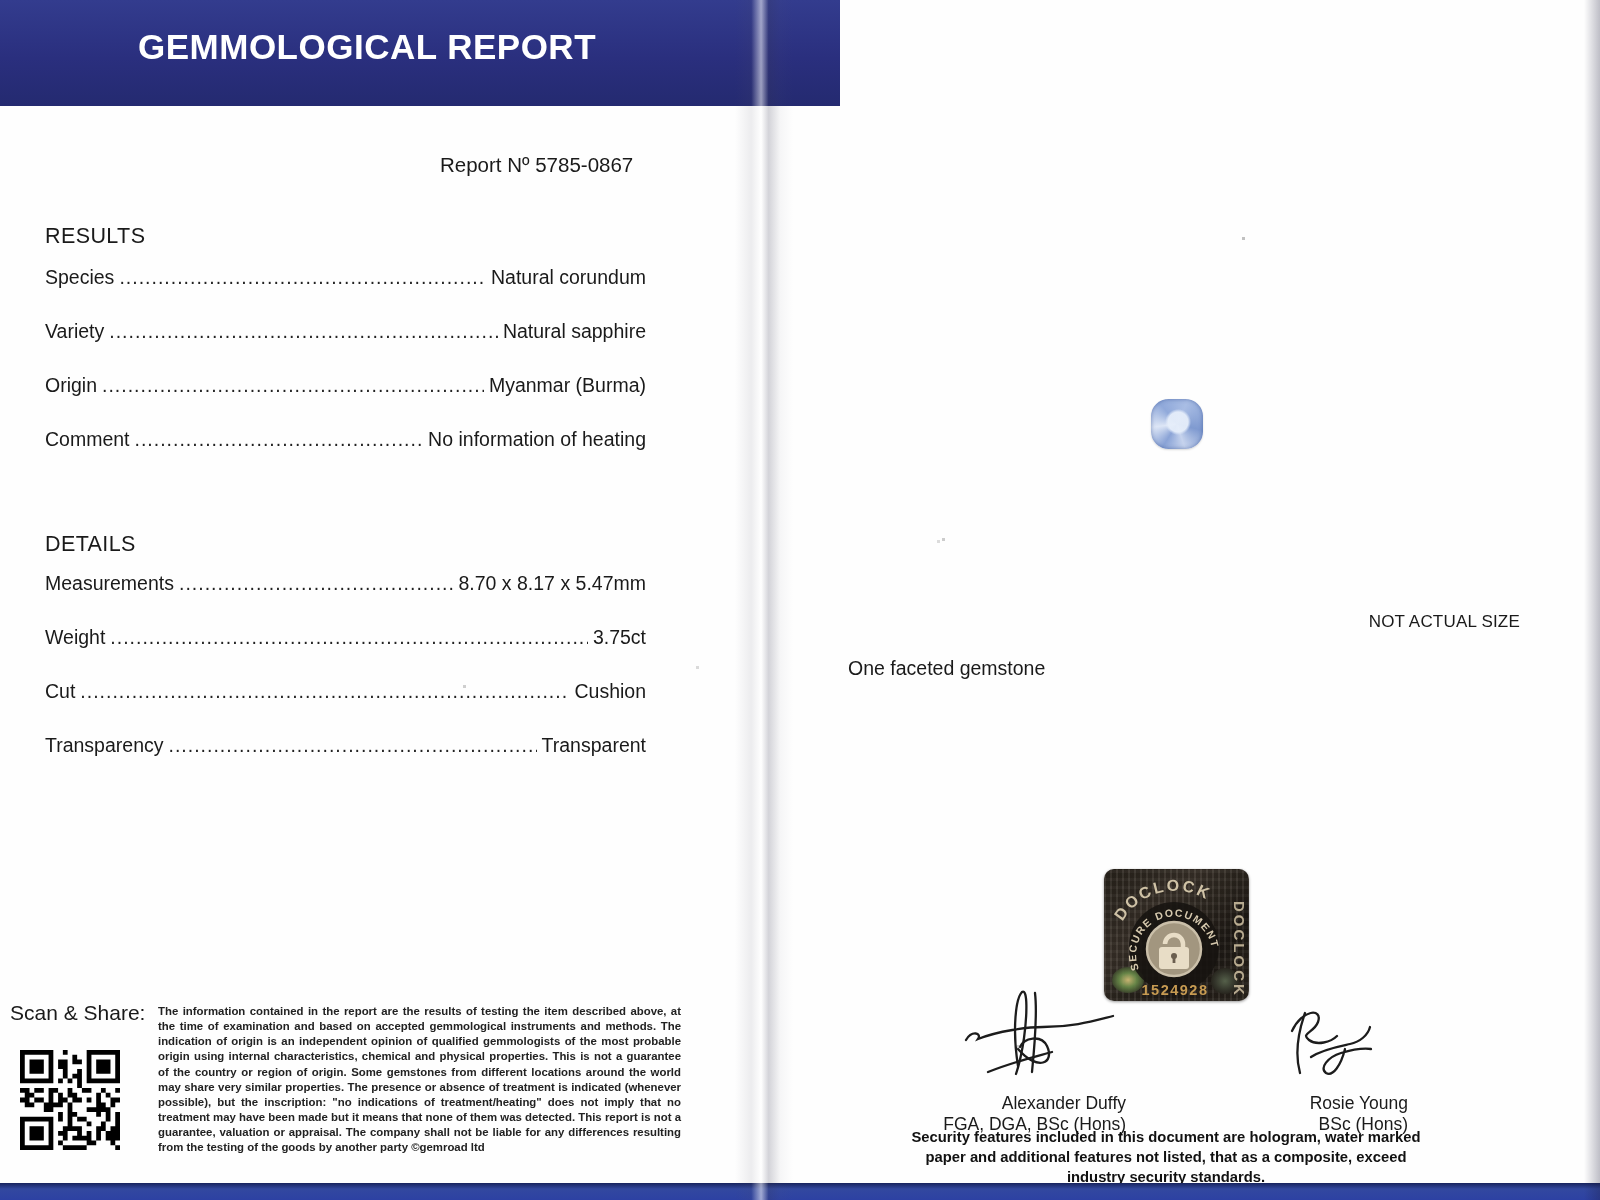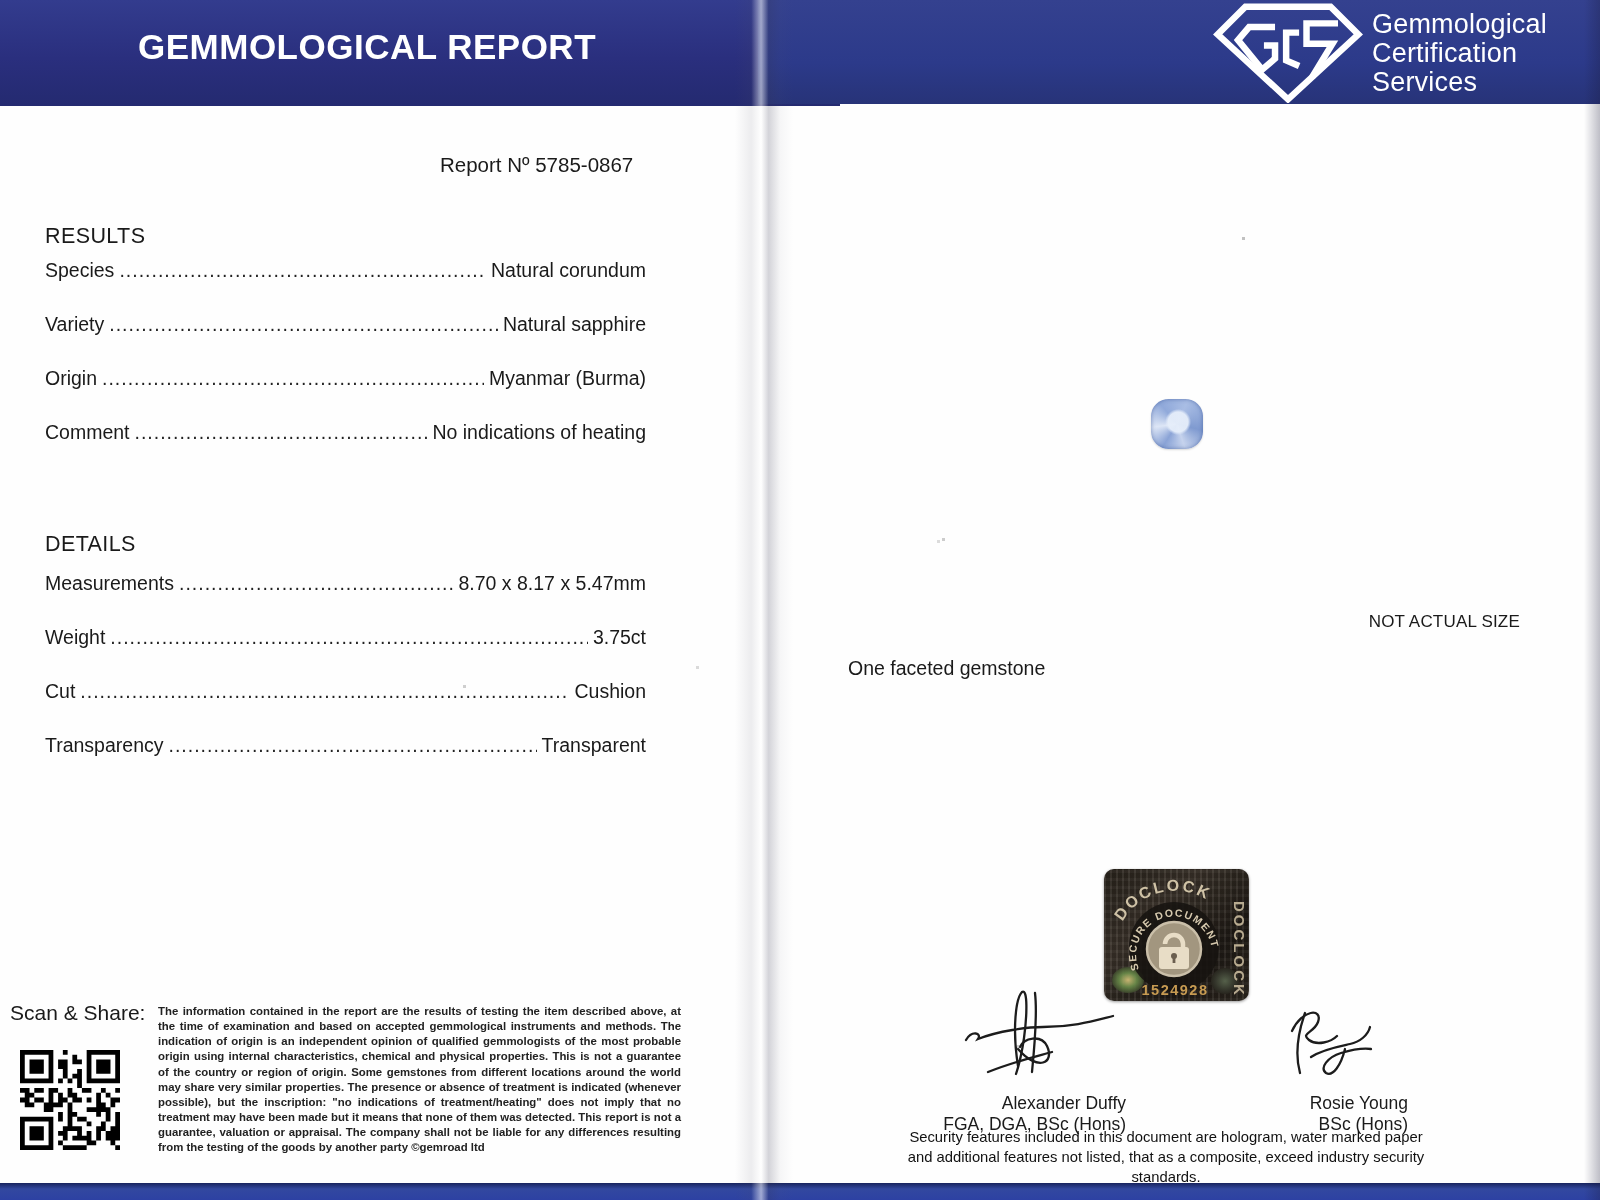--- a/index.html
+++ b/index.html
@@ -77,77 +77,64 @@
     background:repeating-linear-gradient(90deg,rgba(255,255,255,0.06) 0 2px,rgba(0,0,0,0.12) 2px 6px),
                repeating-linear-gradient(0deg,rgba(255,255,255,0.03) 0 3px,rgba(0,0,0,0.06) 3px 8px);
   }
   .hologram svg{position:absolute;inset:0;}
   
   .sig{position:absolute;}
   .sig path{stroke:#1c1c1c;stroke-width:2.3;fill:none;stroke-linecap:round;}
   .signatory{position:absolute;text-align:right;font-size:17.5px;line-height:21px;}
   .security-note{
     position:absolute;left:900px;top:1128px;width:532px;text-align:center;
-    font-size:14.8px;line-height:1.35;font-weight:400;color:#111;
+    font-size:14.8px;line-height:1.35;font-weight:700;color:#111;
   }
   .footer-bar{
     position:absolute;left:0;top:1183px;width:1600px;height:17px;
     background:linear-gradient(180deg,#18245e 0%,#32489f 35%,var(--footer-bar) 100%);
   }
   .specks{position:absolute;left:0;top:0;width:1px;height:1px;background:transparent;
     box-shadow:1243px 238px 0 1px rgba(80,80,80,0.35),943px 539px 0 1px rgba(90,90,90,0.3),
       464px 686px 0 1px rgba(100,100,100,0.3),697px 667px 0 1px rgba(110,110,110,0.25),
       1018px 1046px 0 1px rgba(100,100,100,0.3),938px 541px 0 1px rgba(120,120,120,0.25);}
 </style>
 </head>
 <body>
 
 <div class="sheet">
 
   <div class="banner-left">
     <div class="title">GEMMOLOGICAL REPORT</div>
   </div>
 
-  <div class="banner-right">
-    <svg class="gcs-logo" width="150" height="100" viewBox="0 0 160 108">
-      <polygon points="34,4 126,4 156,34 80,104 4,34" fill="none" stroke="#ffffff" stroke-width="7" stroke-linejoin="miter"></polygon>
-      <path d="M66,26 L38,26 L26,40 L52,72 L66,60 L66,46 L54,46" fill="none" stroke="#ffffff" stroke-width="7"></path>
-      <path d="M92,32 L78,32 L78,62 L92,68" fill="none" stroke="#ffffff" stroke-width="7"></path>
-      <path d="M134,22 L100,22 L100,44 L128,44 L106,80" fill="none" stroke="#ffffff" stroke-width="7"></path>
-    </svg>
-    <div class="logo-text">
-      <div>Gemmological</div>
-      <div>Certification</div>
-      <div>Services</div>
-    </div>
-  </div>
 
   <div class="report-no">Report Nº 5785-0867</div>
 
   <div class="section-heading" style="left:45px;top:224px;">RESULTS</div>
-  <div class="rows" style="top:259px;">
+  <div class="rows" style="top:266px;">
     <div class="row">
       <span>Species</span>
         <span class="dots"></span>
         <span>Natural corundum</span>
     </div>
     <div class="row">
       <span>Variety</span>
         <span class="dots"></span>
         <span>Natural sapphire</span>
     </div>
     <div class="row">
       <span>Origin</span>
         <span class="dots"></span>
         <span>Myanmar (Burma)</span>
     </div>
     <div class="row">
       <span>Comment</span>
         <span class="dots"></span>
-        <span>No indications of heating</span>
+        <span>No information of heating</span>
     </div>
   </div>
 
   <div class="section-heading" style="left:45px;top:532px;">DETAILS</div>
   <div class="rows" style="top:572px;">
     <div class="row">
       <span>Measurements</span>
         <span class="dots"></span>
         <span>8.70 x 8.17 x 5.47mm</span>
     </div>

